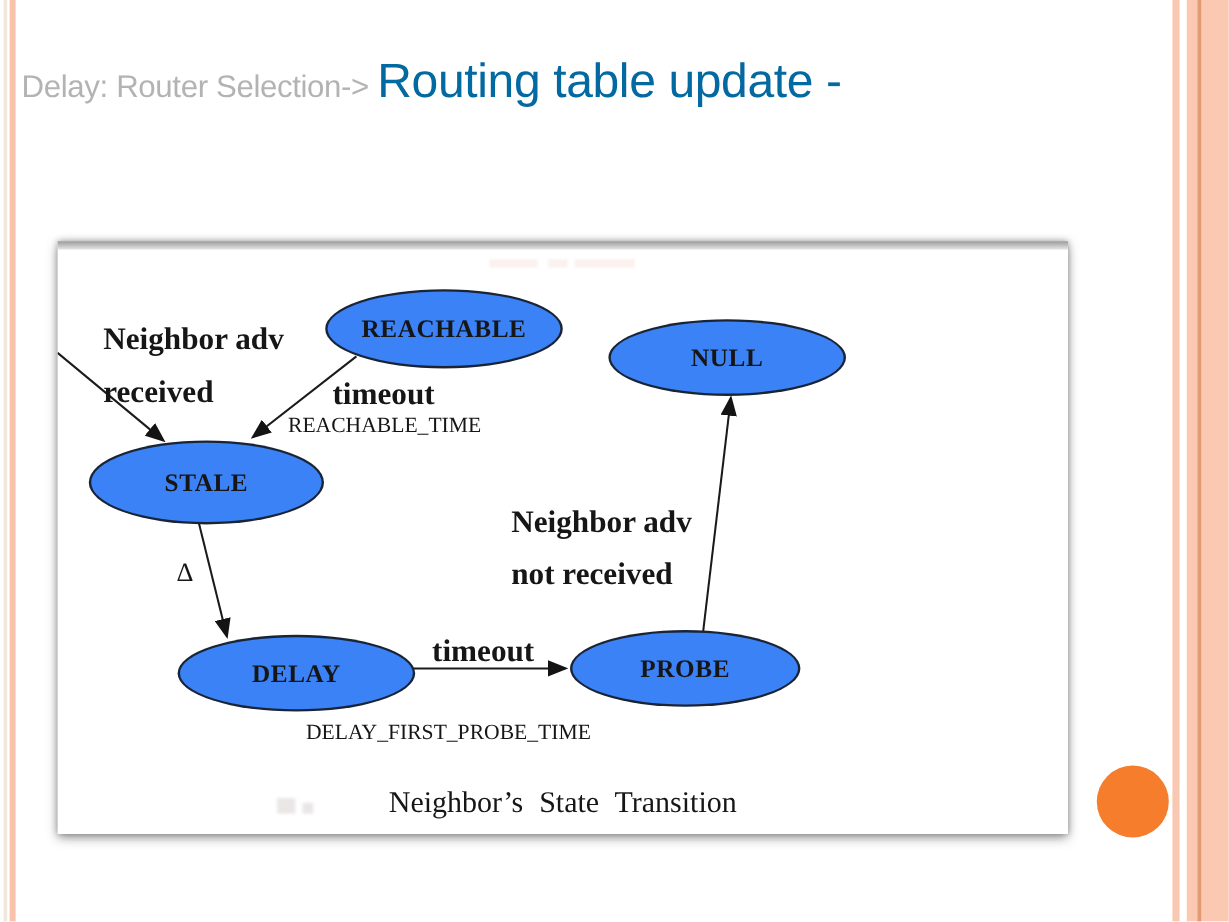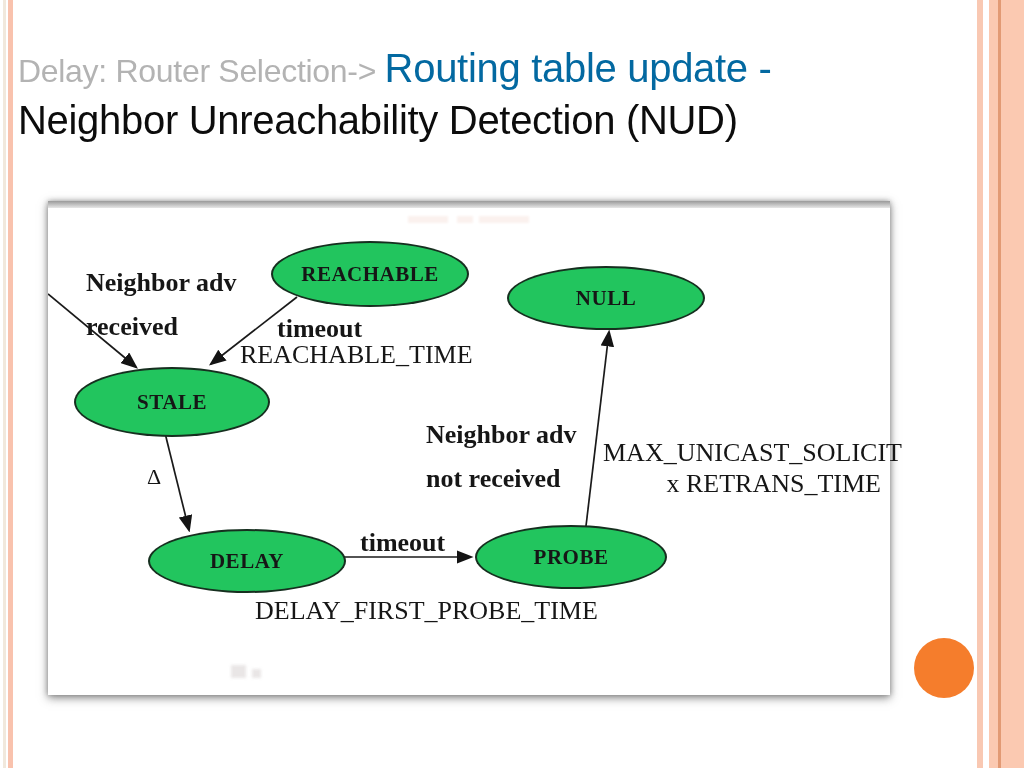--- a/index.html
+++ b/index.html
@@ -6,65 +6,64 @@
   body{
     width:1024px;height:768px;position:relative;overflow:hidden;
     background:#ffffff;font-family:"Liberation Sans",sans-serif;
   }
   .vstripe{position:absolute;top:0;bottom:0;}
   
   .slide-title{
     position:absolute;left:18px;top:44px;width:960px;
     line-height:49px;letter-spacing:-0.3px;color:#0c0c0c;
   }
-  .slide-title .prefix{font-size:32px;}
+  .slide-title .prefix{font-size:26px;}
   .slide-title .main{font-size:40px;}
   
   .figure{
     position:absolute;left:48px;top:201px;width:842px;height:494px;
     background:#ffffff;
     box-shadow:0 3px 9px rgba(70,70,70,.6), 0 0 5px rgba(90,90,90,.45);
   }
   .scan-topband{
     position:absolute;left:0;top:0;right:0;height:7px;
     background:linear-gradient(#9a9a9a,#e7e7e7);
   }
   .scan-artifact{position:absolute;background:#fbf1ee;filter:blur(1px);}
   .fig-smudge{position:absolute;background:#d8d2d2;opacity:.55;filter:blur(1.5px);}
   
   .figure, .figure *{font-family:"Liberation Serif",serif;color:#161616;}
   .node{
     position:absolute;border:2px solid rgba(20,20,20,.85);border-radius:50%;
-    display:flex;align-items:center;justify-content:center;background:#22c55e;
+    display:flex;align-items:center;justify-content:center;background:#3b82f6;
   }
   .node span{font-weight:bold;font-size:21px;letter-spacing:.5px;}
   .elabel{position:absolute;white-space:pre-line;}
   .elabel.bold{font-weight:bold;font-size:26px;line-height:44px;}
-  .elabel.plain{font-size:26px;line-height:31px;}
+  .elabel.plain{font-size:18px;line-height:31px;}
   .fig-caption{
     position:absolute;left:276px;top:455px;font-size:25px;word-spacing:7px;
   }
   .arrows{position:absolute;left:0;top:0;}
   
   .orange-circle{
     position:absolute;left:914px;top:638px;width:60px;height:60px;border-radius:50%;
   }
 </style>
 </head>
 <body>
 
 <div class="vstripe" style="left: 3px; width: 3px; background-color: rgb(241, 232, 220);"></div>
 <div class="vstripe" style="left: 8px; width: 5px; background-color: rgb(249, 194, 173);"></div>
 <div class="vstripe" style="left: 977px; width: 6px; background-color: rgb(249, 200, 178);"></div>
 <div class="vstripe" style="left: 989px; width: 35px; background-color: rgb(251, 201, 177);"></div>
 <div class="vstripe" style="left: 998px; width: 3px; background-color: rgb(226, 154, 116);"></div>
 
 <h1 class="slide-title" style="margin:0;font-weight:normal;">
   <span class="prefix" style="color: rgb(179, 179, 179);">Delay: Router Selection-&gt; </span><span class="main" style="color: #0369a1;">Routing table update -</span><br>
-  <span class="main" style="color: rgb(12, 12, 12);">Neighbor Unreachability Detection (NUD)</span>
 </h1>
 
 <div class="figure">
   <div class="scan-topband"></div>
   <div class="scan-artifact" style="left:360px;top:15px;width:40px;height:7px;"></div>
   <div class="scan-artifact" style="left:409px;top:15px;width:16px;height:7px;"></div>
   <div class="scan-artifact" style="left:431px;top:15px;width:50px;height:7px;"></div>
 
   <svg class="arrows" width="842" height="494" viewBox="0 0 842 494">
     <defs>
@@ -97,21 +96,20 @@
 
   <div class="elabel bold" style="left:38px;top:60px;">Neighbor adv
 received</div>
   <div class="elabel bold" style="left:229px;top:106px;">timeout</div>
   <div class="elabel plain" style="left:192px;top:138px;">REACHABLE_TIME</div>
   <div class="elabel plain" style="left:99px;top:260px;font-size:22px;">Δ</div>
   <div class="elabel bold" style="left:312px;top:320px;">timeout</div>
   <div class="elabel plain" style="left:207px;top:394px;text-align:center;">DELAY_FIRST_PROBE_TIME</div>
   <div class="elabel bold" style="left:378px;top:212px;">Neighbor adv
 not received</div>
-  <div class="elabel plain" style="left:555px;top:236px;width:278px;text-align:right;">MAX_UNICAST_SOLICIT
-x RETRANS_TIME</div>
 
   <div class="fig-smudge" style="left:183px;top:464px;width:15px;height:13px;"></div>
   <div class="fig-smudge" style="left:204px;top:468px;width:9px;height:9px;"></div>
 
+  <div class="fig-caption">Neighbor’s State  Transition</div>
 </div>
 
 <div class="orange-circle" style="background-color: rgb(245, 125, 44);"></div>
 
 </body></html>

